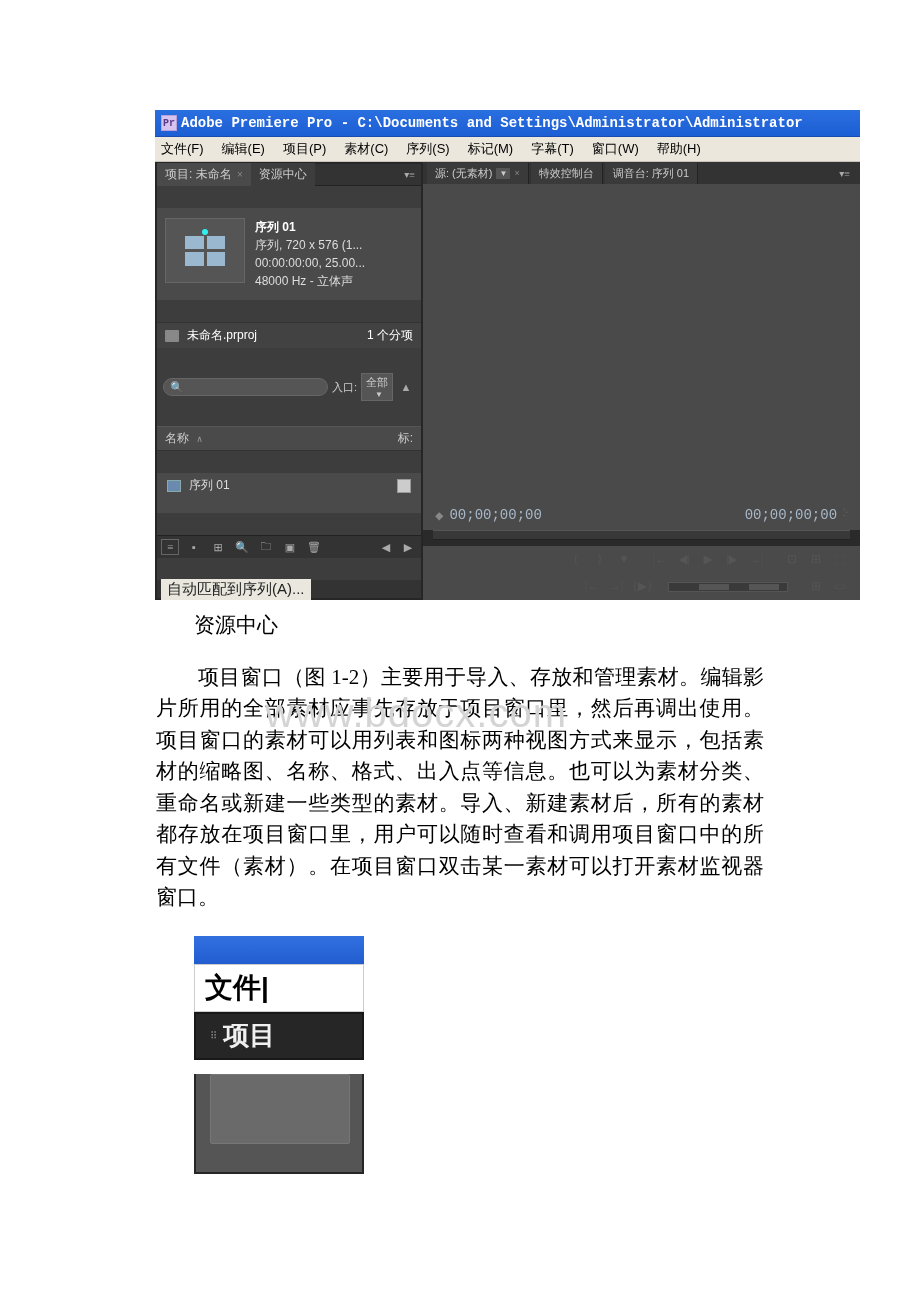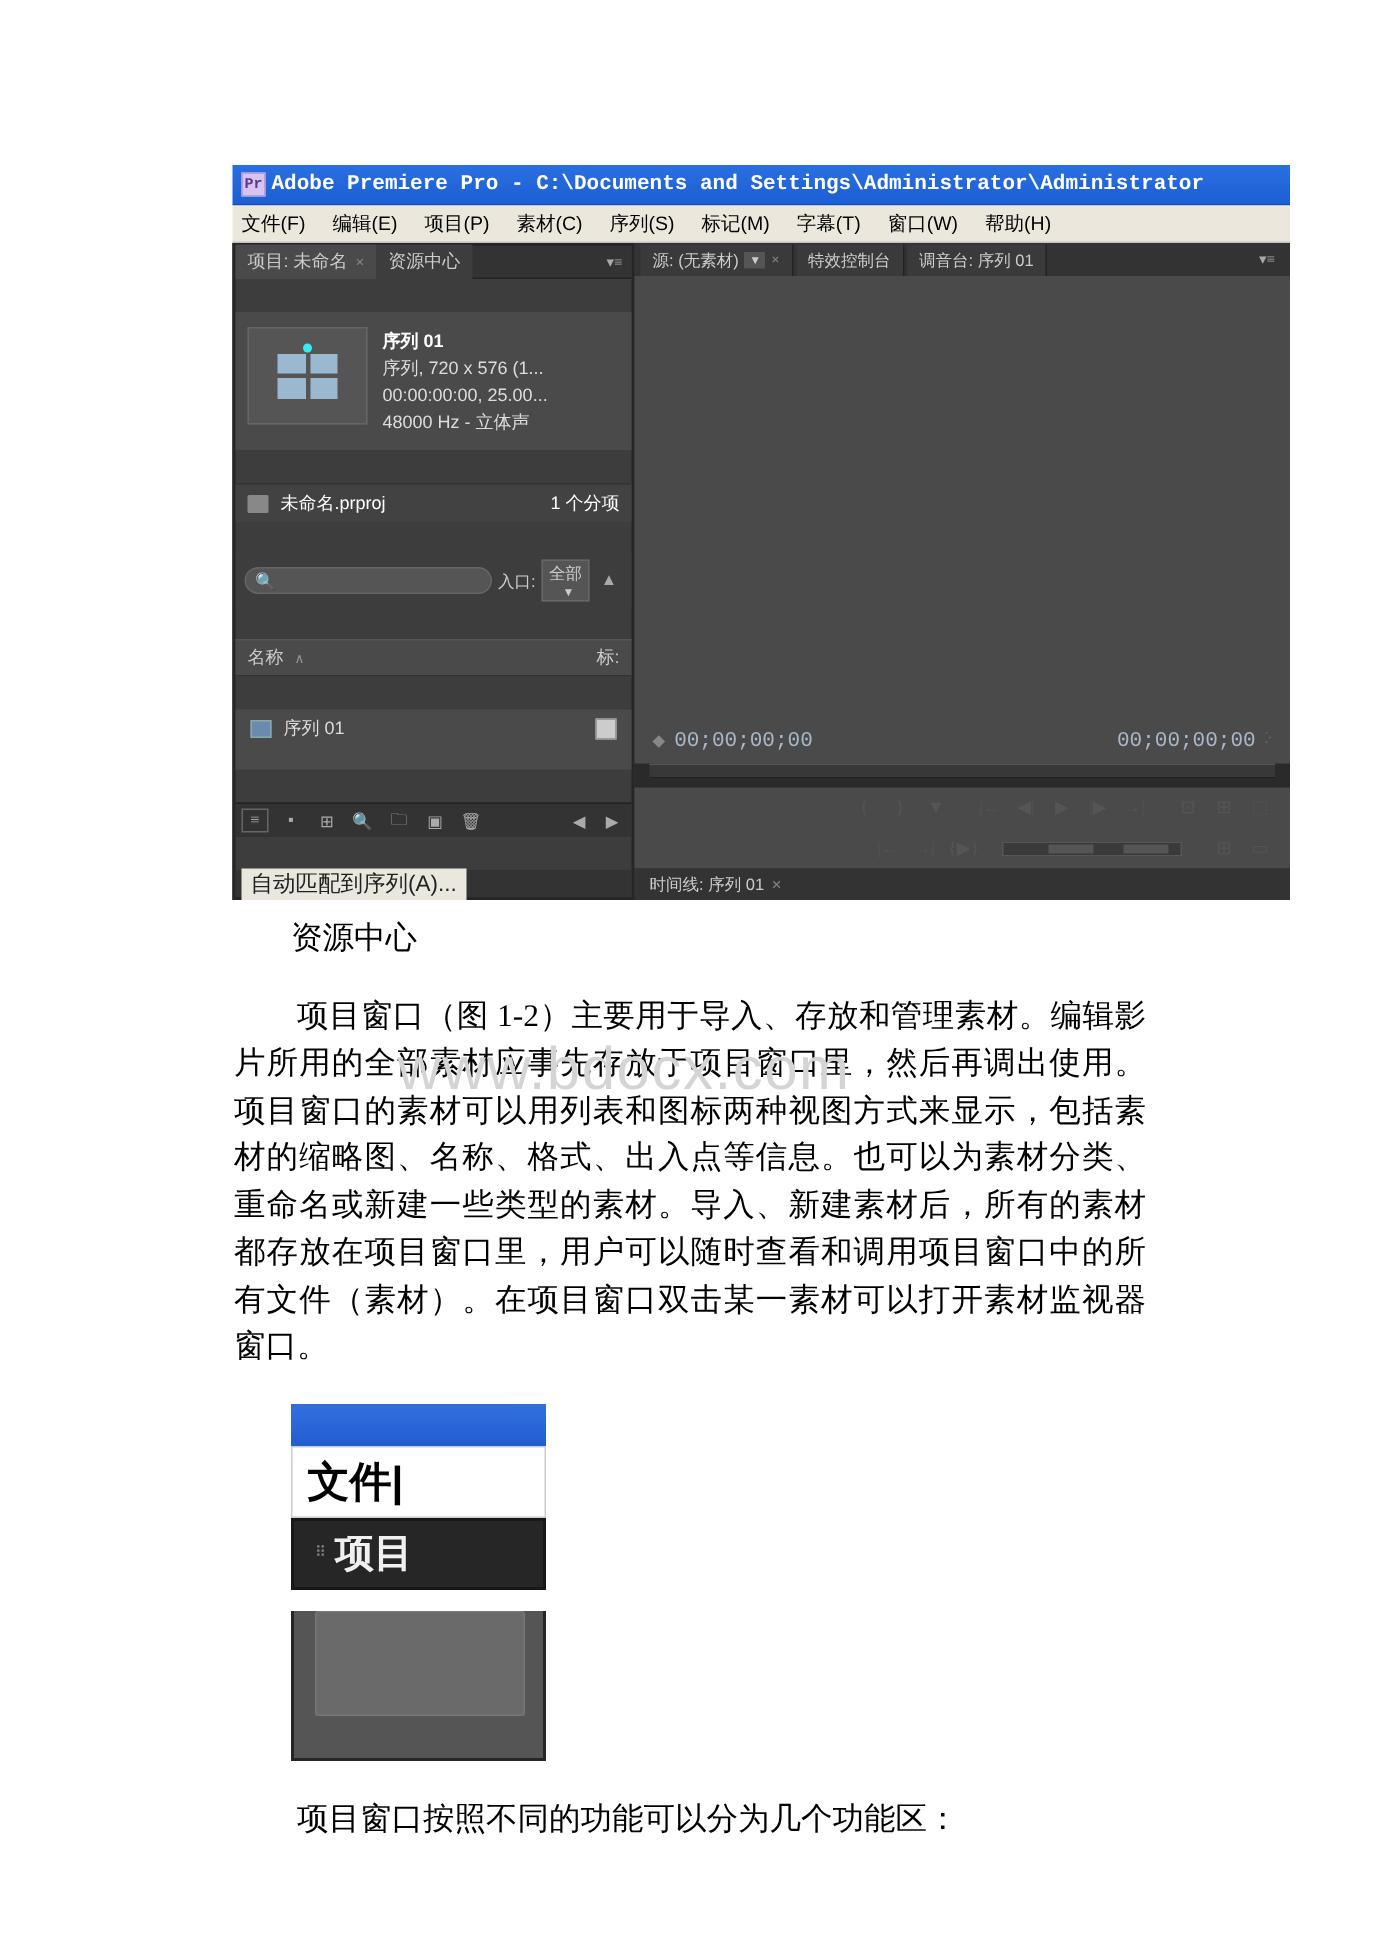--- a/index.html
+++ b/index.html
@@ -225,26 +225,20 @@
             <div class="transport-btn">|←</div>
             <div class="transport-btn">→|</div>
             <div class="transport-btn">{▶}</div>
           </div>
           <div class="shuttle"></div>
           <div class="transport-group">
             <div class="transport-btn">⊞</div>
             <div class="transport-btn">▭</div>
           </div>
         </div>
-        <div class="timeline-strip">
-          <div class="timeline-tab">
-            <span>时间线: 序列 01</span>
-            <span class="close">×</span>
-          </div>
-        </div>
       </div>
     </div>
   </div>
 
   <div class="watermark">www.bdocx.com</div>
 
   <div class="body-text">
     <div class="section-head">资源中心</div>
     <div class="para">项目窗口（图 1-2）主要用于导入、存放和管理素材。编辑影片所用的全部素材应事先存放于项目窗口里，然后再调出使用。项目窗口的素材可以用列表和图标两种视图方式来显示，包括素材的缩略图、名称、格式、出入点等信息。也可以为素材分类、重命名或新建一些类型的素材。导入、新建素材后，所有的素材都存放在项目窗口里，用户可以随时查看和调用项目窗口中的所有文件（素材）。在项目窗口双击某一素材可以打开素材监视器窗口。</div>
 
@@ -254,15 +248,14 @@
       <div class="crop-dark">
         <div class="grip">⠿</div>
         <div class="txt">项目</div>
       </div>
       <div class="crop-gray">
           <div class="crop-gray-inner"></div>
         </div>
     </div>
   </div>
 
-  <div class="para2">项目窗口按照不同的功能可以分为几个功能区：</div>
 
 </div>
 
 </body></html>

